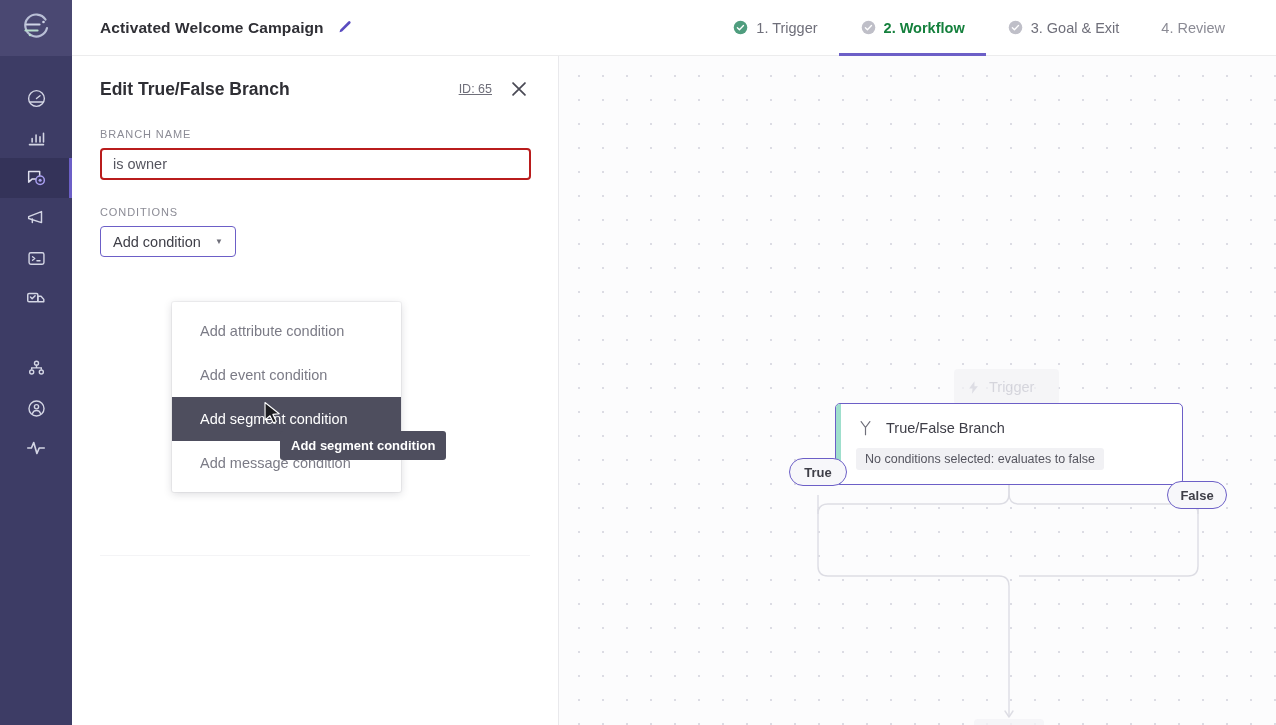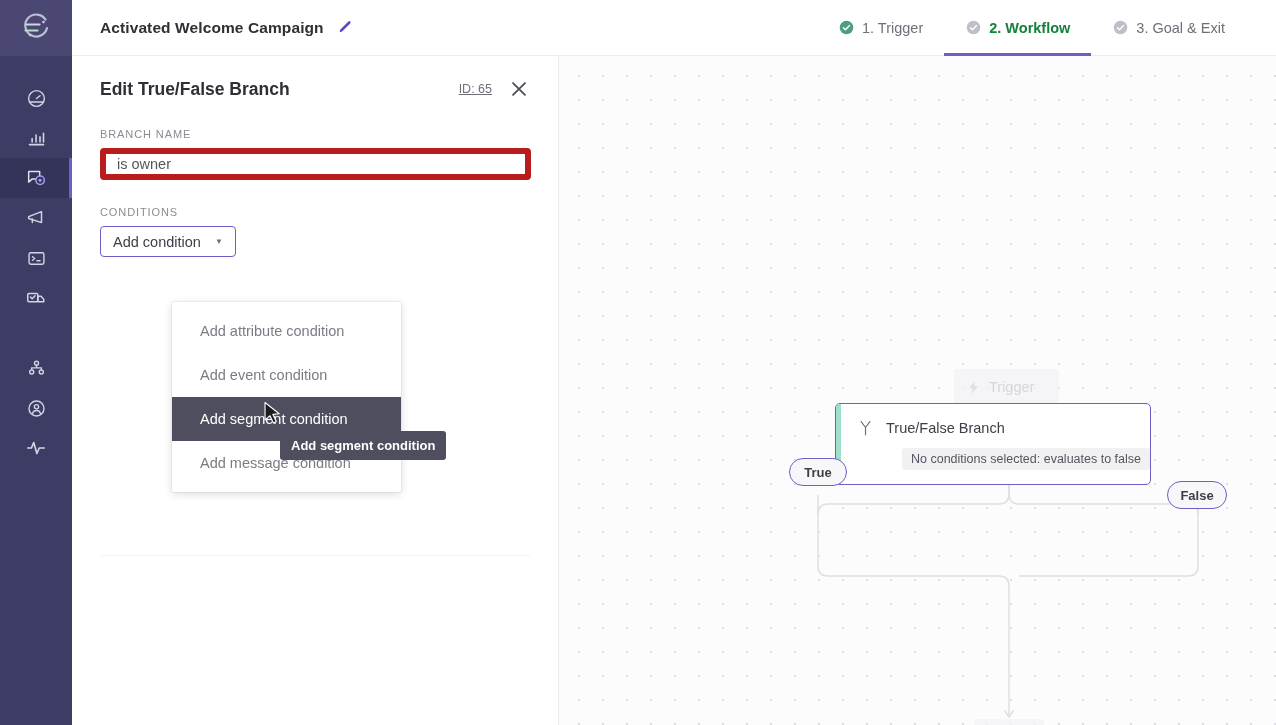--- a/index.html
+++ b/index.html
@@ -104,21 +104,21 @@
   .field-label {
     margin: 28px 28px 8px 28px;
     font-size: 11px; letter-spacing: .9px;
     color: #8b8b95; font-weight: normal;
     text-transform: uppercase;
   }
   .branch-input {
     display: block;
     margin: 4px 28px;
     width: 431px; height: 32px;
-    border: 6px solid #b91c1c; border-radius: 4px;
+    border: 2px solid #b91c1c; border-radius: 4px;
     padding: 0 11px;
     font-size: 14.5px; color: #55555f;
     font-family: "Liberation Sans", sans-serif;
     background: #fff; outline: none;
   }
   .cond-label { margin-top: 26px; }
 
   .add-cond-btn {
     margin: 0 28px;
     display: inline-flex; align-items: center; gap: 14px;
@@ -178,27 +178,26 @@
     width: 105px; height: 36px;
     background: #f3f3f6; border-radius: 4px;
     display: flex; align-items: center; gap: 8px;
     padding-left: 12px;
     color: #c9c9d2; font-size: 14.5px;
     opacity: .75;
   }
 
   .node-branch {
     left: 276px; top: 347px;
-    width: 316px; height: 82px;
+    width: 348px; height: 82px;
     background: #ffffff;
     border: 1.5px solid #6c5fc7;
     border-radius: 5px;
     overflow: hidden;
     cursor: pointer;
-    text-align: right;
   }
   .node-branch::before {
     content:""; position:absolute; left:0; top:0; bottom:0; width:5px;
     background:#9fdfcd;
   }
   .branch-row {
     display: flex; align-items: center; gap: 11px;
     padding: 14px 0 0 20px;
   }
   .branch-name { font-size: 14.5px; color: #3e3e47; }
@@ -338,20 +337,23 @@
             <path d="M7.6 12.3l2.9 2.9 5.7-6" stroke="#fff" stroke-width="1.9" fill="none" stroke-linecap="round" stroke-linejoin="round"></path>
           </svg>
           <span>2. Workflow</span>
         </div>
         <div class="step done">
           <svg width="17" height="17" viewBox="0 0 24 24">
             <circle cx="12" cy="12" r="9.6" fill="#bfbfc8"></circle>
             <path d="M7.6 12.3l2.9 2.9 5.7-6" stroke="#fff" stroke-width="1.9" fill="none" stroke-linecap="round" stroke-linejoin="round"></path>
           </svg>
           <span>3. Goal &amp; Exit</span>
+        </div>
+        <div class="step">
+          <span>4. Review</span>
         </div>
       </nav>
     </header>
 
     <div class="body-area">
 
       <section class="panel">
         <div class="panel-head">
           <div class="panel-title">Edit True/False Branch</div>
           <div class="panel-id">ID: 65</div>

